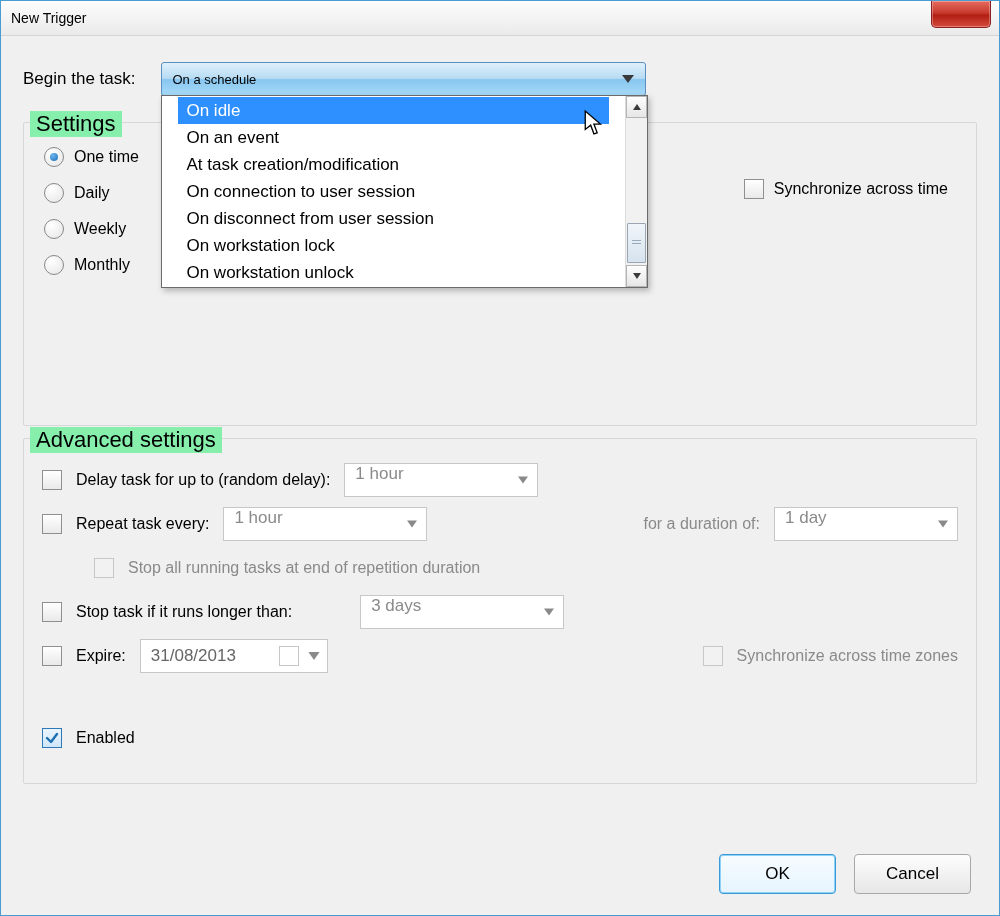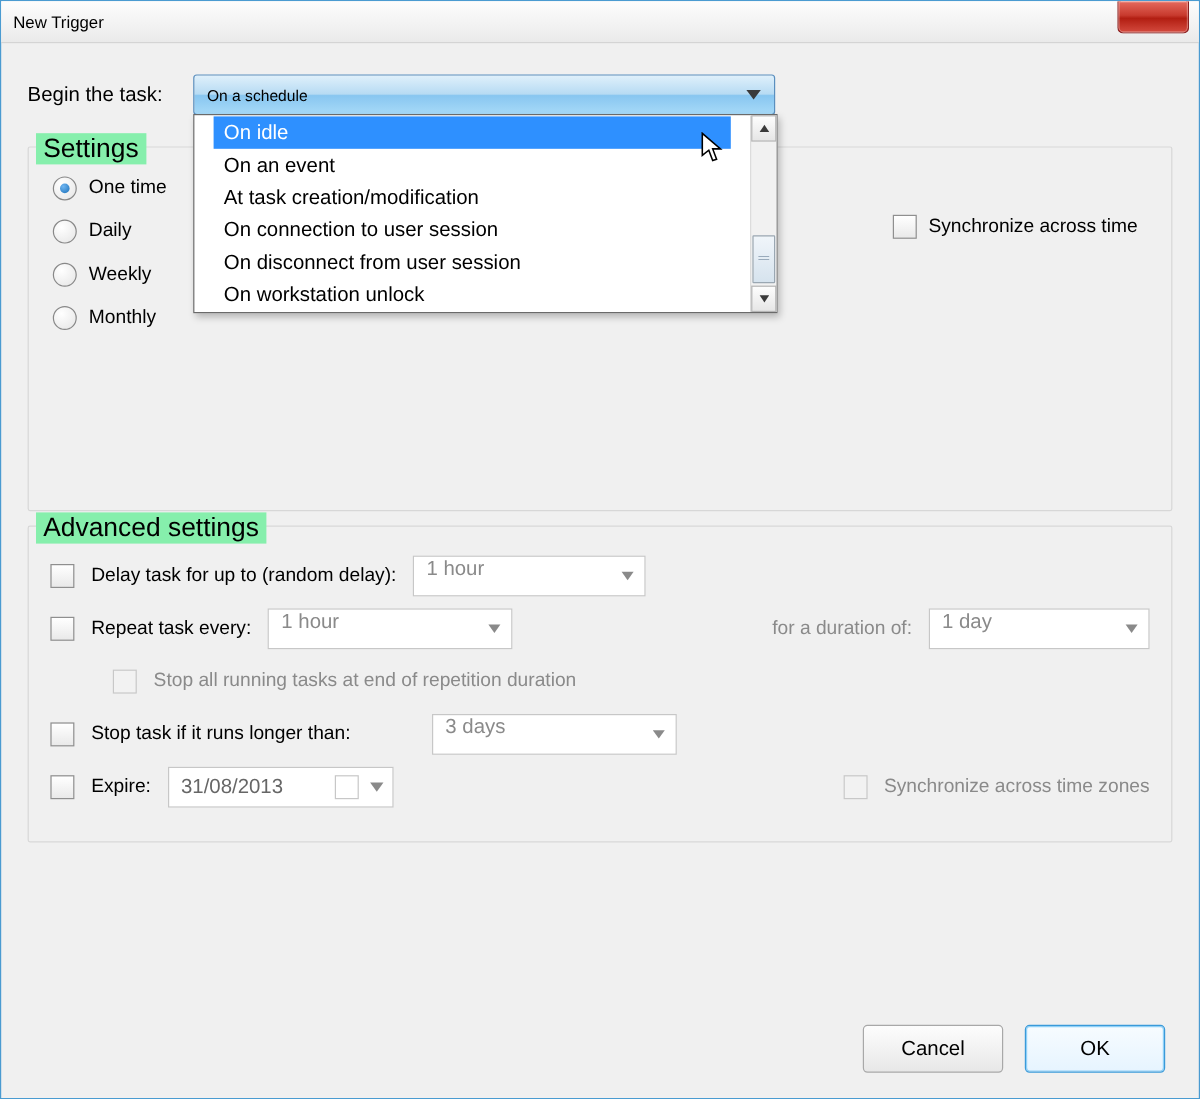--- a/index.html
+++ b/index.html
@@ -91,20 +91,21 @@
           </span>
         </div>
         <div class="dropdown">
           <div class="dropdown-inner">
             <div class="dd-list">
               <div class="dd-item sel">On idle</div>
               <div class="dd-item">On an event</div>
               <div class="dd-item">At task creation/modification</div>
               <div class="dd-item">On connection to user session</div>
               <div class="dd-item">On disconnect from user session</div>
+              <div class="dd-item">On workstation lock</div>
               <div class="dd-item">On workstation unlock</div>
             </div>
             <div class="dd-scroll">
               <div class="dd-sbtn">
                 <svg viewBox="0 0 10 8" width="10" height="8">
                     <polygon class="tri" points="5,1 9,7 1,7"></polygon>
                   </svg>
               </div>
               <div class="dd-thumb"></div>
               <div class="dd-sbtn">
@@ -218,20 +219,28 @@
               <svg viewBox="0 0 12 9">
                 <polygon class="tri-muted" points="1,1 11,1 6,8"></polygon>
               </svg>
             </span>
         </div>
         <span style="flex:1"></span>
         <span class="checkbox disabled"></span>
         <span class="muted">Synchronize across time zones</span>
       </div>
 
+      <div class="line" style="margin-top:48px">
+        <span class="checkbox checked">
+          <svg viewBox="0 0 14 14">
+              <path d="M2 7 L6 11 L12 3" stroke="#1e6fb0" stroke-width="2.4" fill="none" stroke-linecap="round" stroke-linejoin="round"></path>
+            </svg>
+        </span>
+        <span>Enabled</span>
+      </div>
     </div>
 
     <div class="footer">
+      <div class="btn primary">OK</div>
       <div class="btn">Cancel</div>
-      <div class="btn primary">OK</div>
     </div>
   </div>
 </div>
 
 </body></html>

